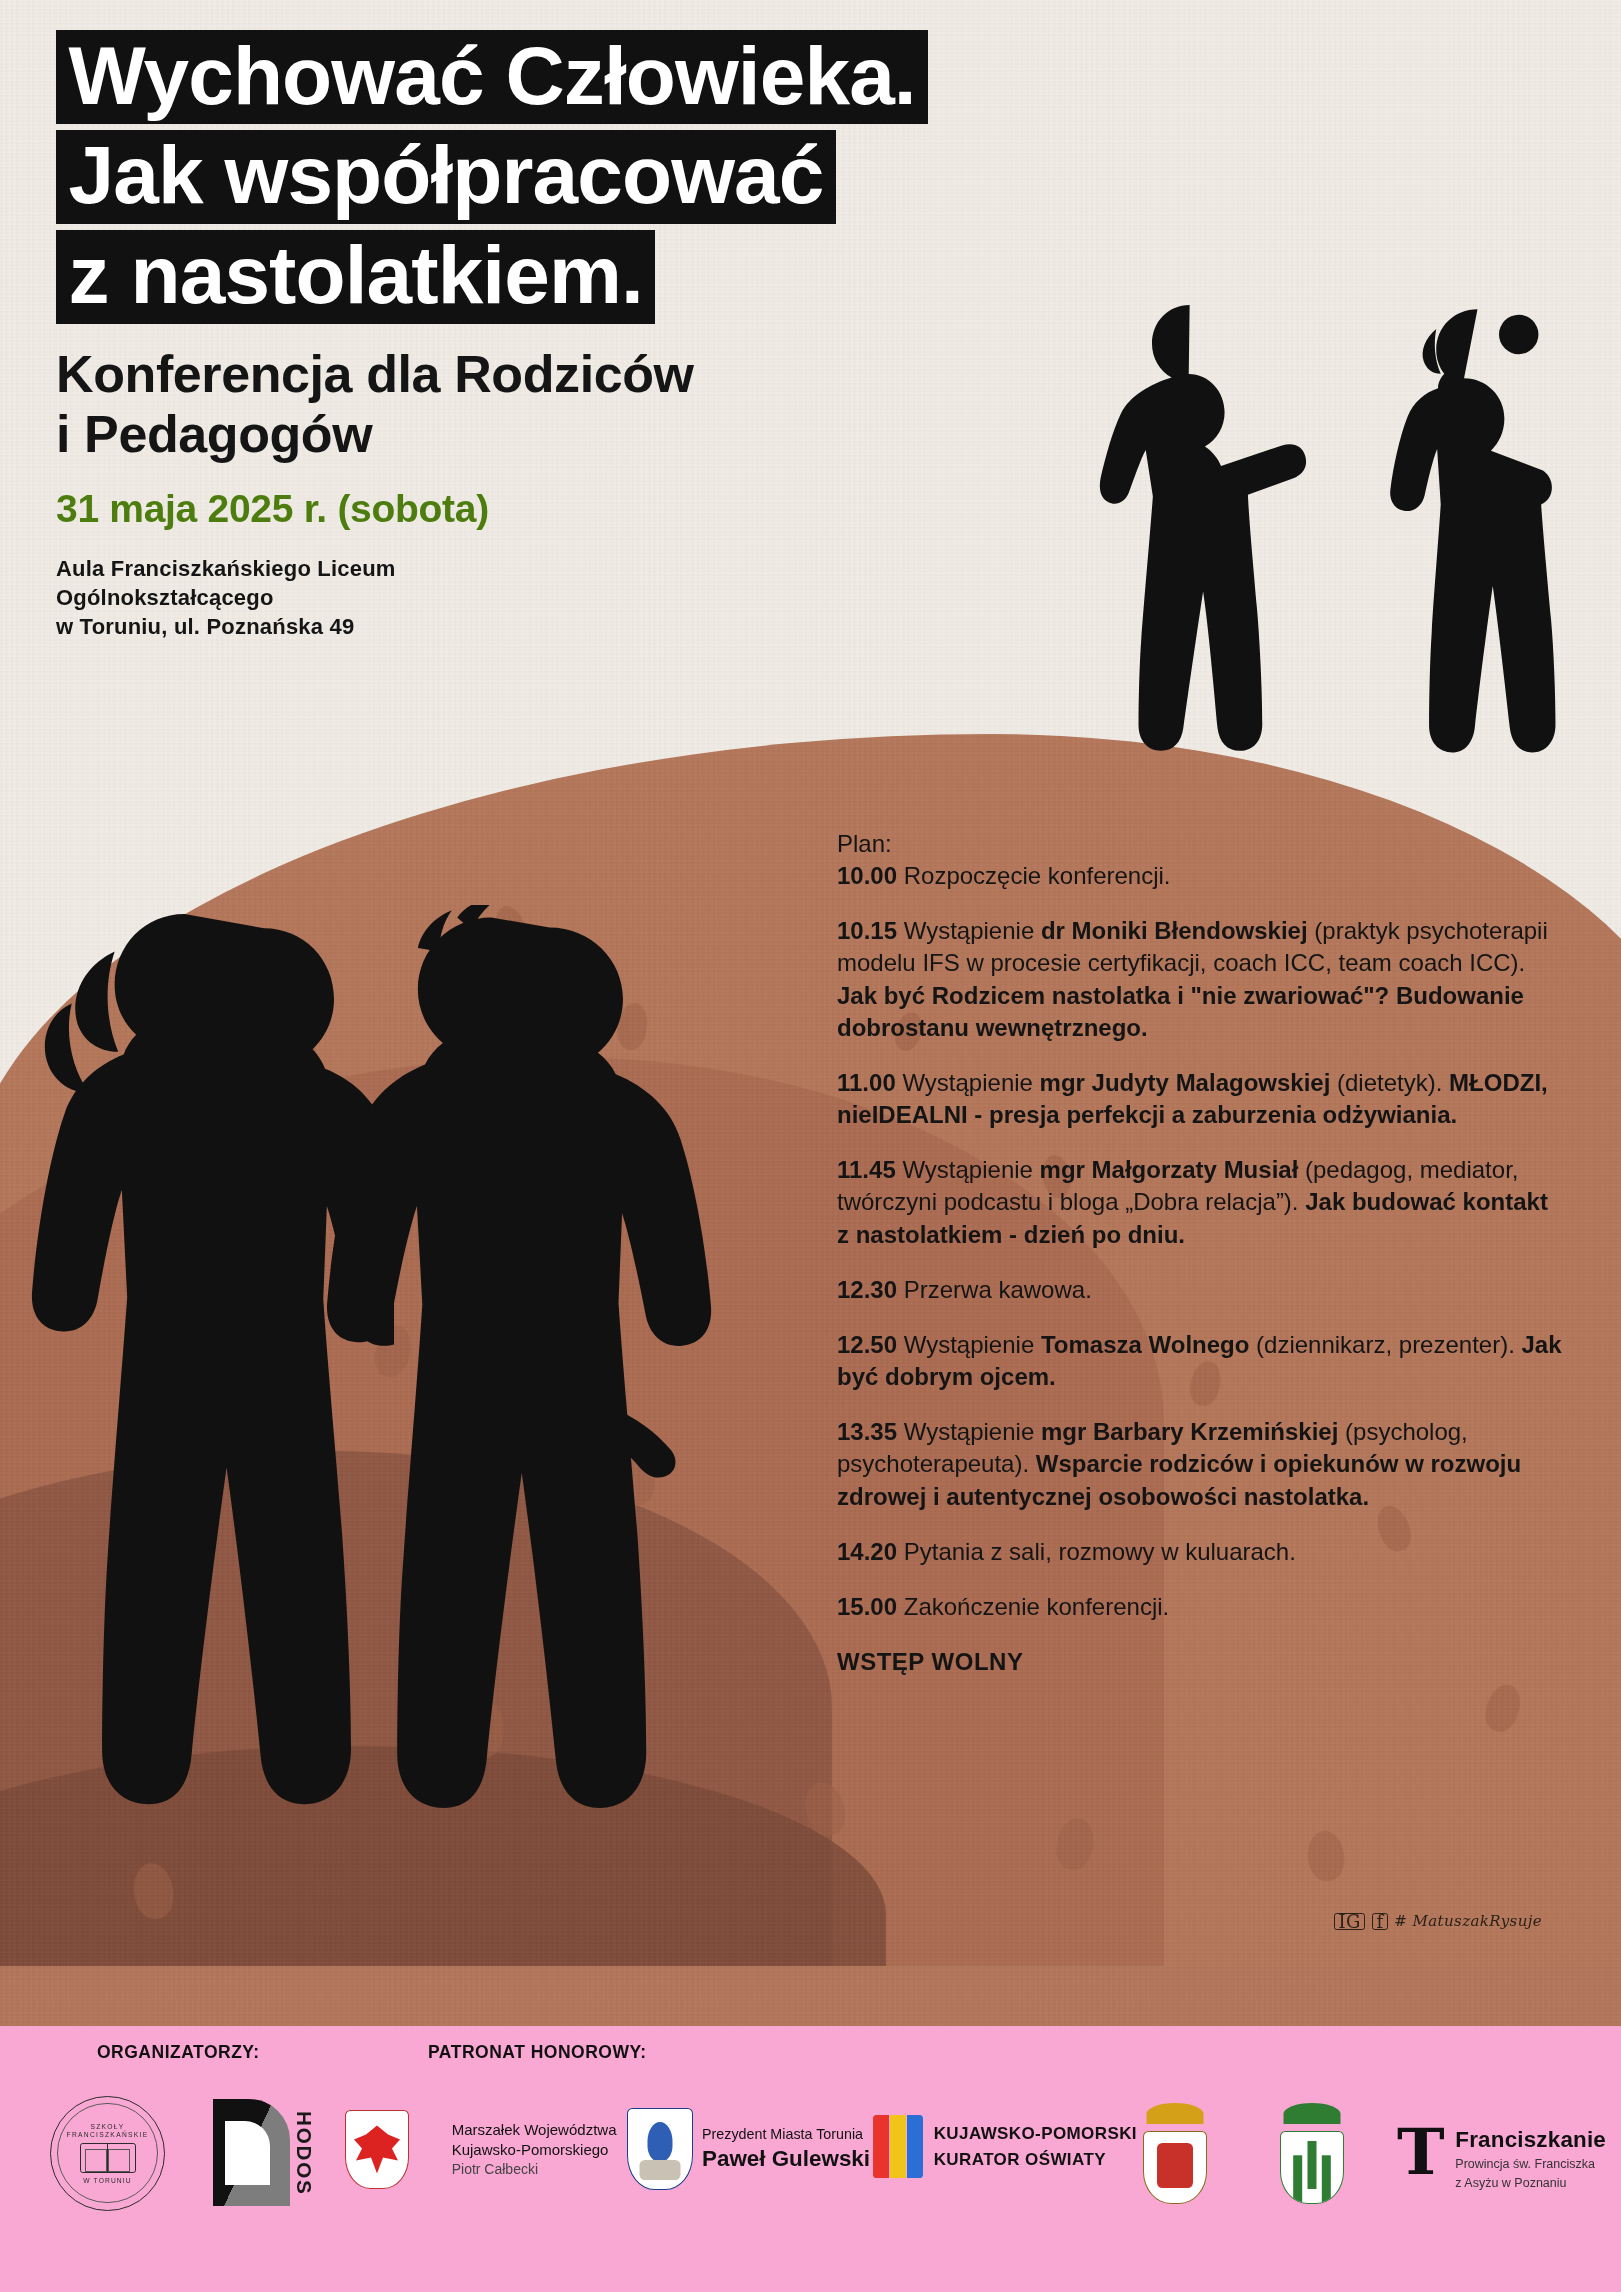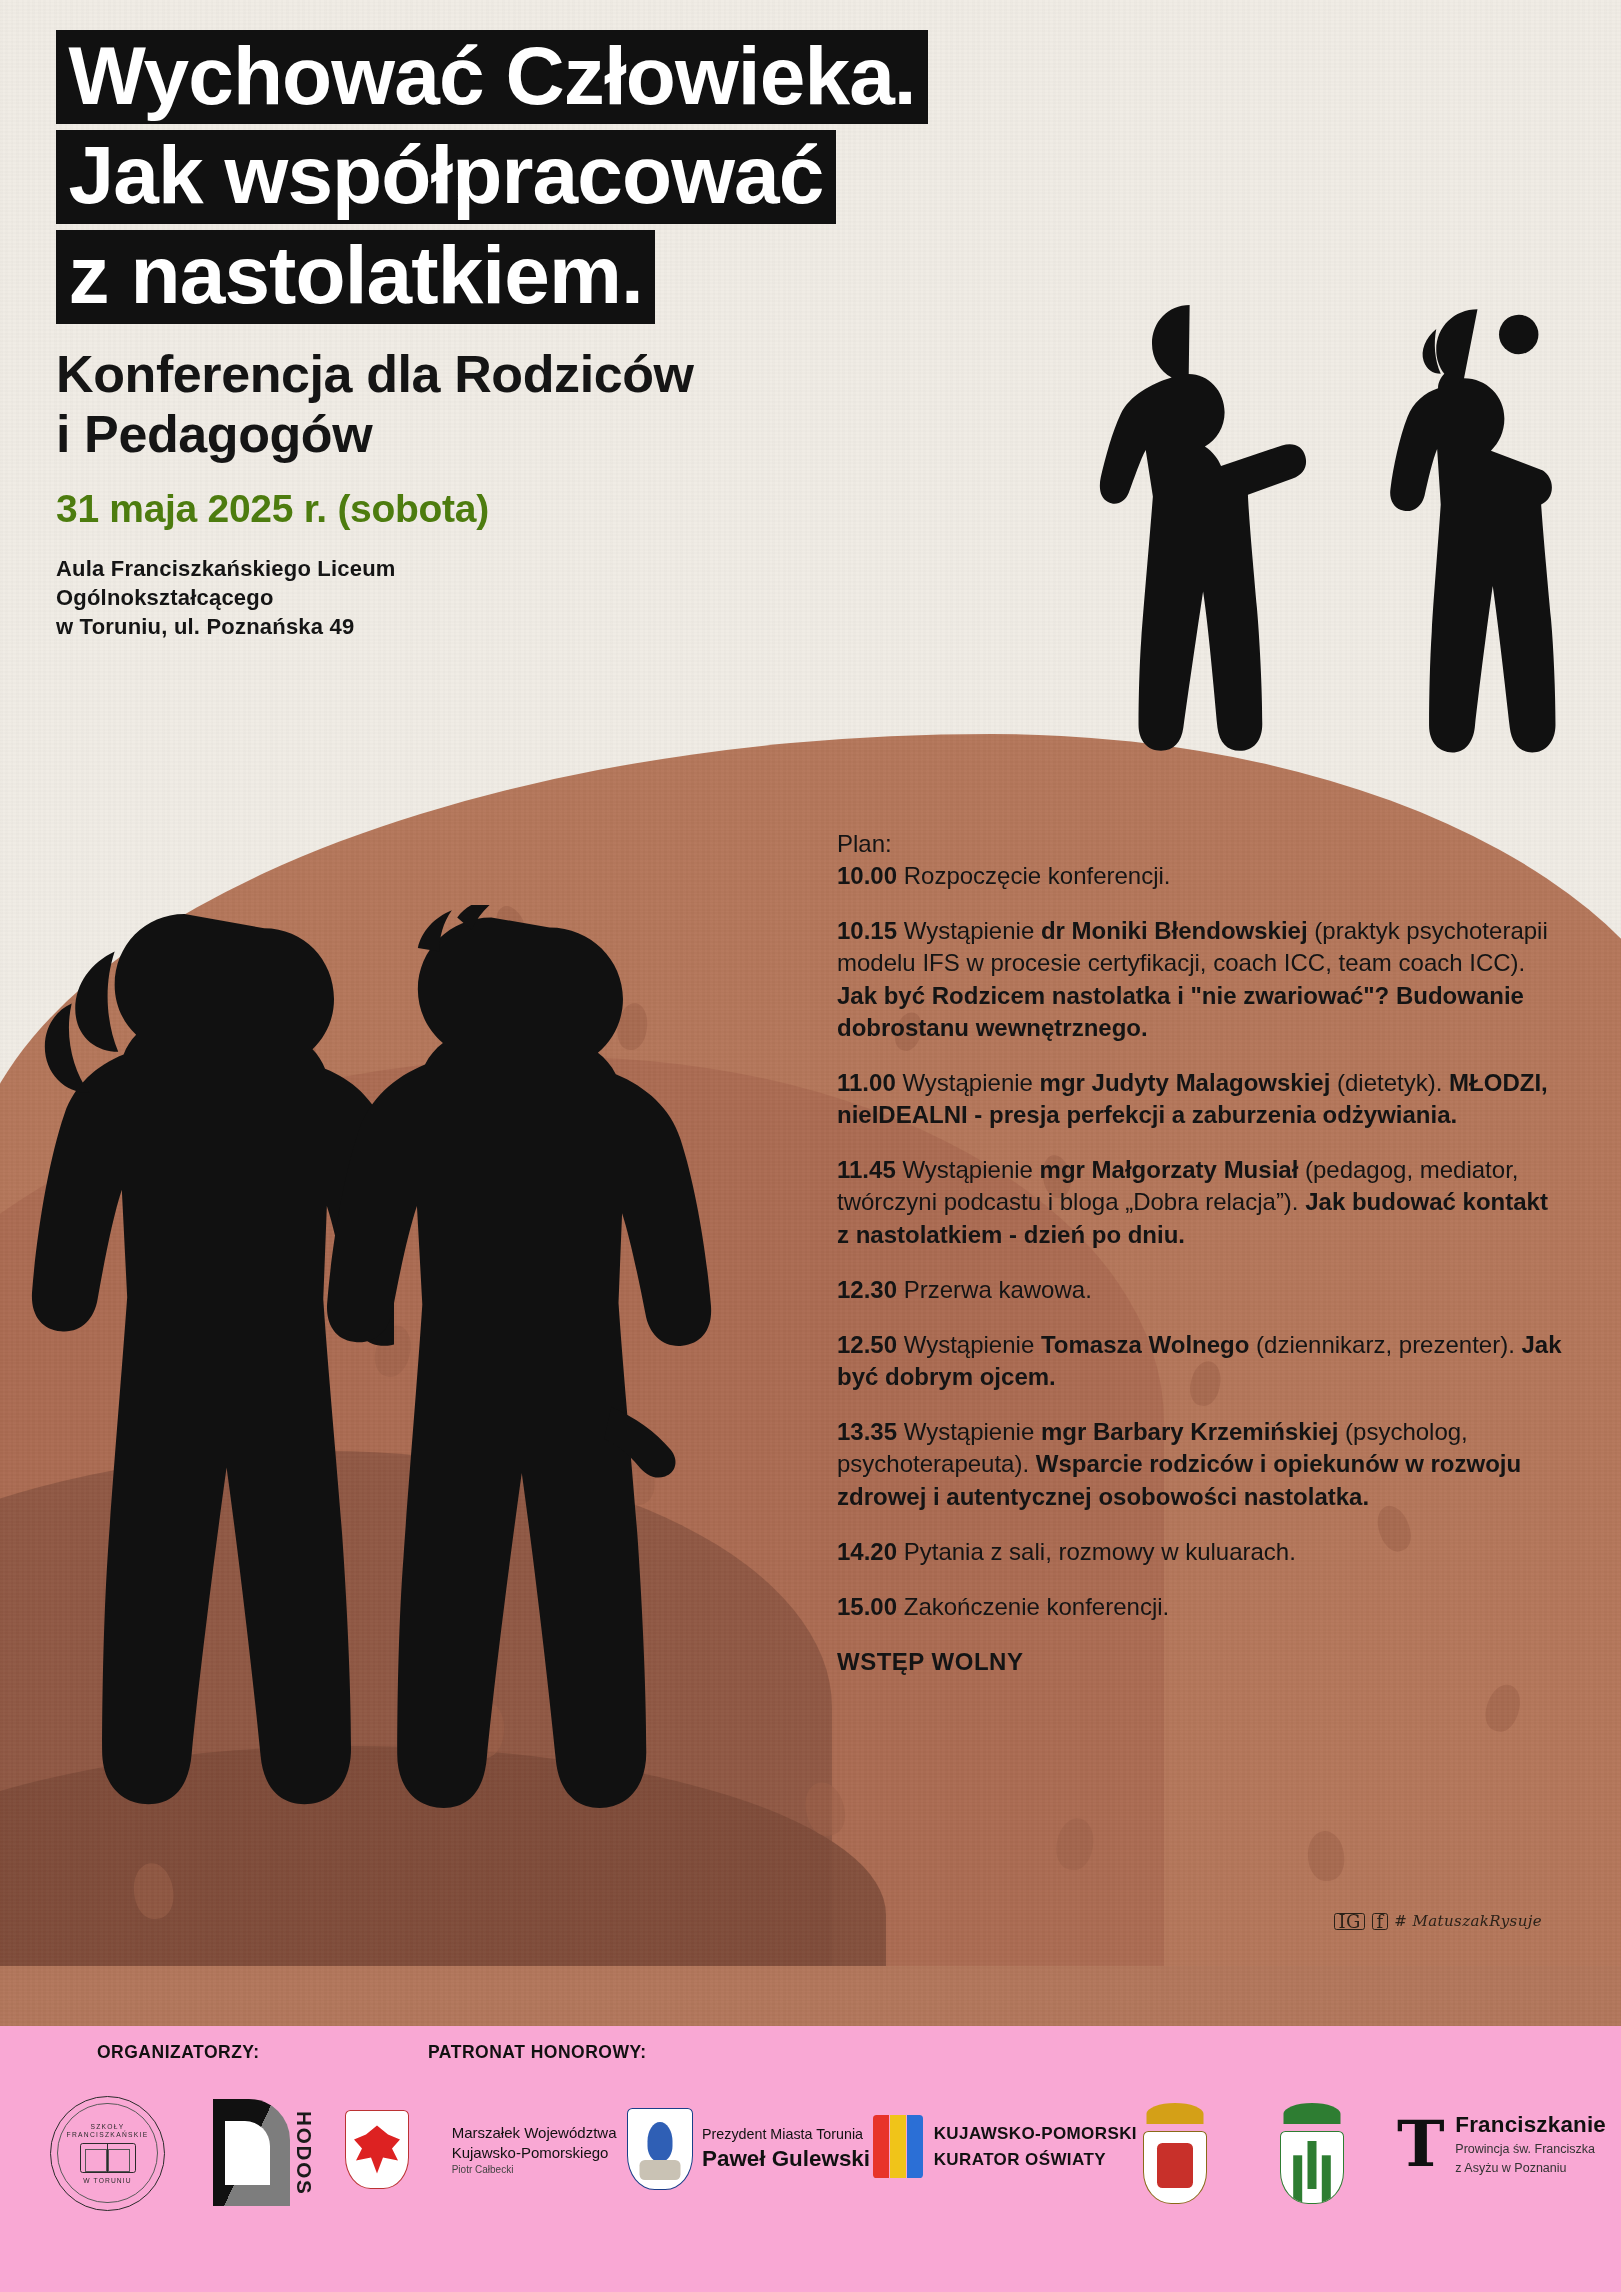--- a/index.html
+++ b/index.html
@@ -289,21 +289,21 @@
     margin-right: 10.7px;
   }
   .eagle {
     position: absolute; left: 50%; top: 50%;
     transform: translate(-50%,-50%);
     width: 50px; height: 50px;
     background: #d22;
     clip-path: polygon(50% 2%, 72% 20%, 96% 30%, 80% 48%, 92% 72%, 62% 66%, 50% 98%, 38% 66%, 8% 72%, 20% 48%, 4% 30%, 28% 20%);
   }
   .marsz-text { font-size: 15px; line-height: 1.35; color: #111; margin-left: 32px; }
-  .marsz-text .small { font-size: 10px; color: #444; }
+  .marsz-text .small { font-size: 14px; color: #444; }
 
   .logo-prez { left: 627px; top: 23px; }
   .angel {
     width: 66px; height: 82px;
     background: #fff;
     border: 1.3px solid #1a3f8a;
     border-radius: 5.4px 5.4px 42% 42%;
     margin-right: 9px;
     position: relative;
     overflow: hidden;
@@ -366,21 +366,21 @@
     width: 9px; height: 48px; background: #2e7d32;
     box-shadow: -14.3px 14.3px 0 0 #2e7d32, 14.3px 14.3px 0 0 #2e7d32;
   }
 
   .logo-fran { left: 1397px; top: 27px; }
   .tau {
     font-size: 64px; line-height: .8; font-weight: 700; color: #111;
     margin-right: 10.7px; font-family: "DejaVu Serif", serif;
   }
   .fran-text { color: #111; }
-  .fran-text .big { font-size: 22.4px; font-weight: 700; letter-spacing: 0.2px; }
+  .fran-text .big { font-size: 22.4px; font-weight: 700; letter-spacing: 0.2px; margin-top: 15px; }
   .fran-text .small { font-size: 12.5px; line-height: 1.3; color: #333; margin-top: 2.7px; }
 </style>
 </head>
 <body>
 
 <div class="poster">
 
   <div class="sky"></div>
   <div class="hill"></div>
   <div class="hill2"></div>

